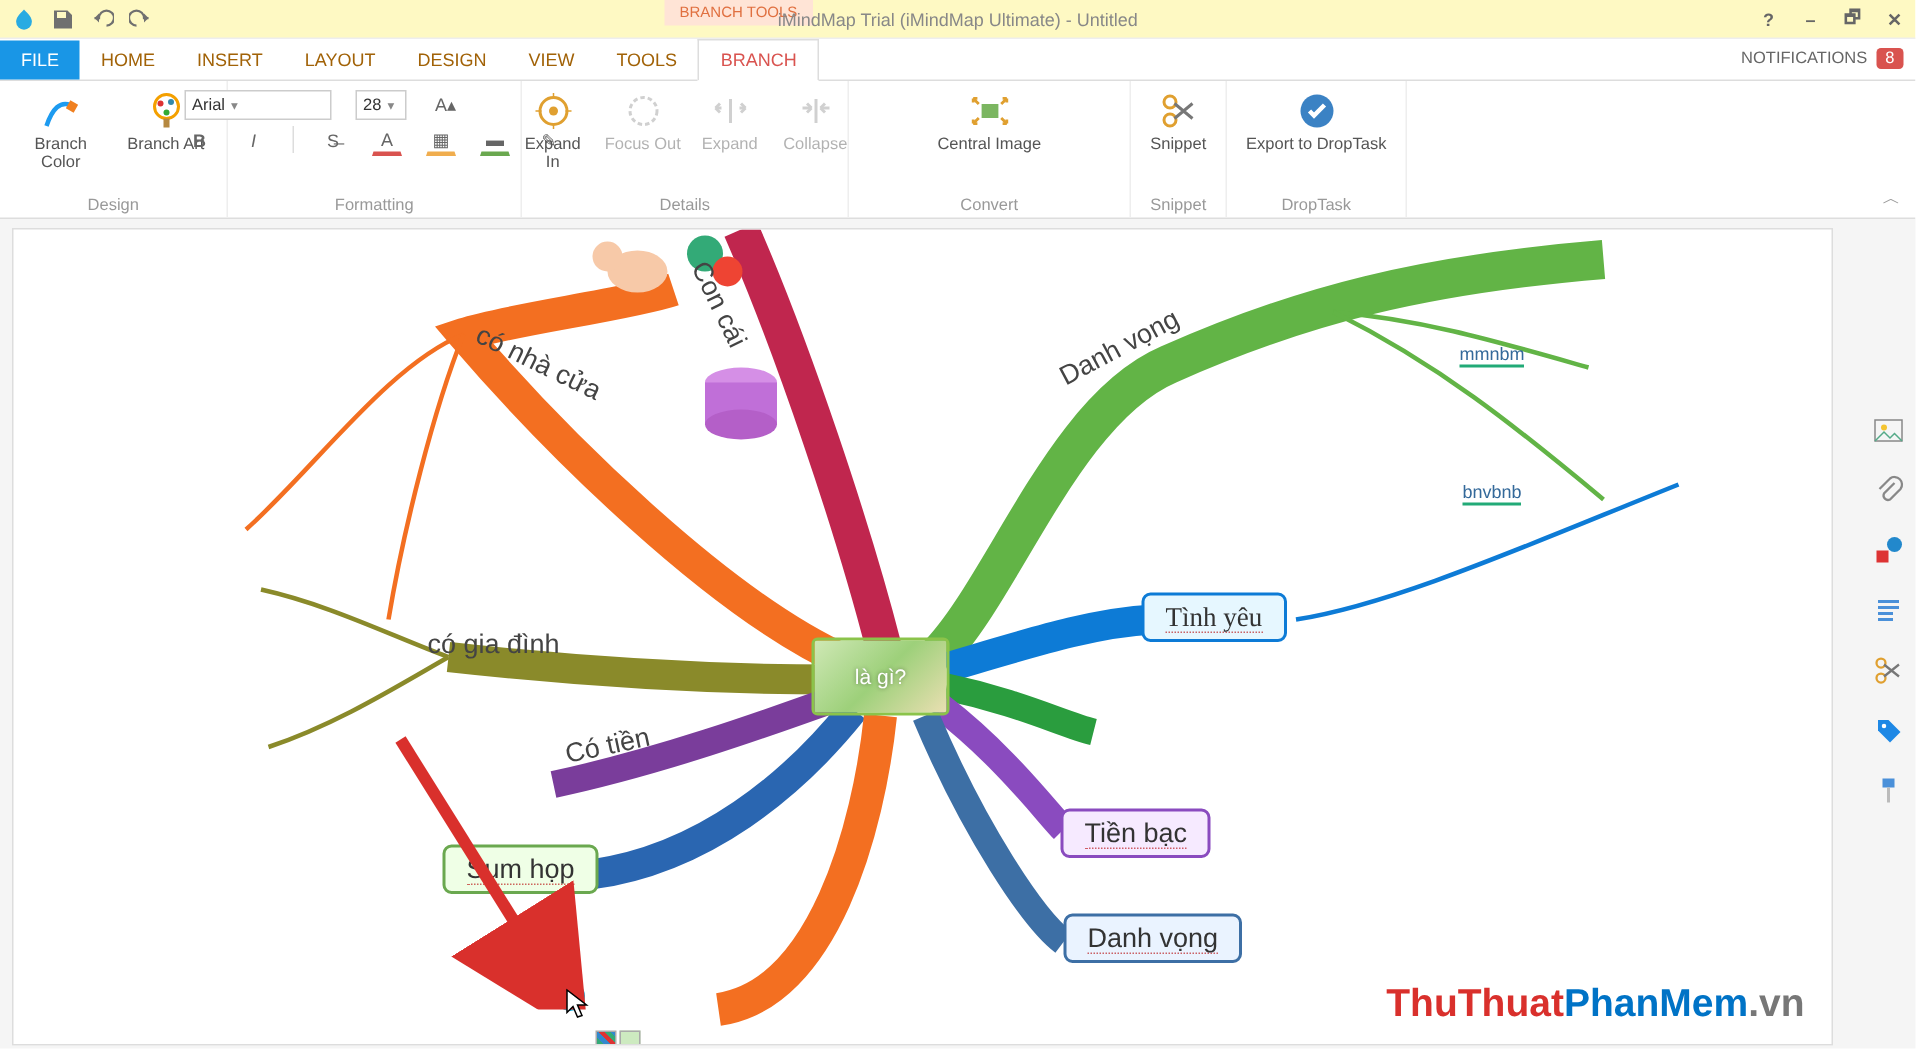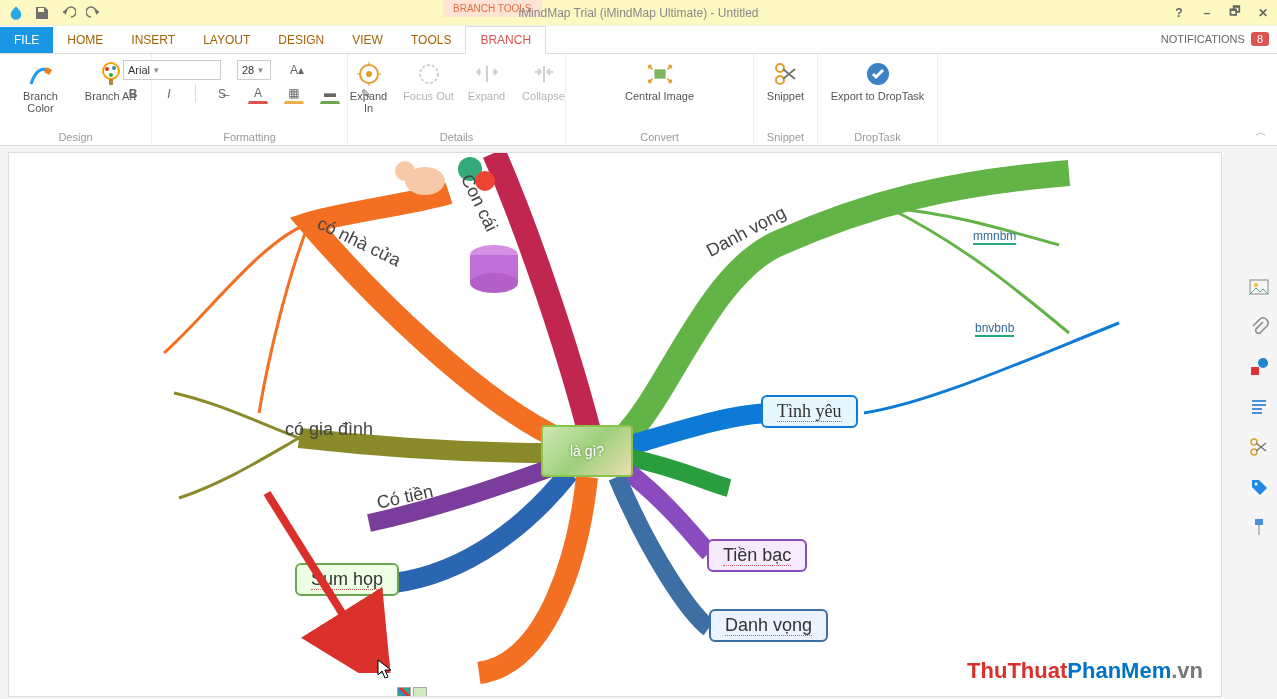--- a/index.html
+++ b/index.html
@@ -46,21 +46,21 @@
 
   
   .node { position:absolute; padding:4px 14px; border:2px solid; border-radius:6px; font-size:18px; color:#333; background:#f7fff7; white-space:nowrap;}
   .node .dotted-under { border-bottom:1px dotted rgba(180,0,0,.6);}
   .branch-label { position:absolute; font-size:18px; color:#444; white-space:nowrap;}
   .sub-label { position:absolute; color:#34699a; border-bottom:2px solid #2a7; font-size:12px;}
   .central { position:absolute; left:532px; top:272px; width:92px; height:52px; border:2px solid #8bc34a; border-radius:4px; background:linear-gradient(135deg,#cfe8b5,#9dd07a,#eadfb2); display:flex; align-items:center; justify-content:center; font-size:14px; color:#fff; text-shadow:0 0 3px rgba(0,0,0,.4);}
   .cursor-ptr { position:absolute; width:16px; height:20px;}
   .arrow-annotation { position:absolute; }
 
-  .watermark { position:absolute; right:18px; bottom:12px; font-size:22px; font-weight:bold; }
+  .watermark { position:absolute; right:18px; bottom:12px; font-size:26px; font-weight:bold; }
   .watermark .a{color:#d9302c;} .watermark .b{color:#0073c6;} .watermark .c{color:#777;}
 
   .mini-toolbar { position:absolute; display:flex; gap:2px;}
   .mini-toolbar div { width:14px; height:14px; border:1px solid #aaa;}
 </style>
 </head>
 <body>
 
 <div class="titlebar">
   <div class="qat">

